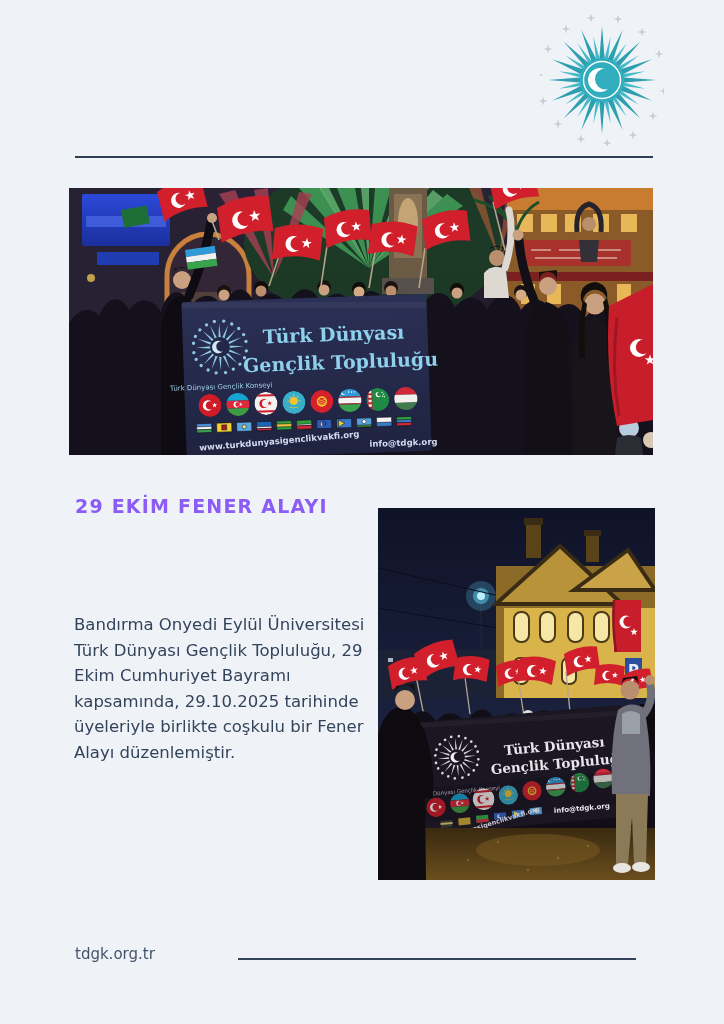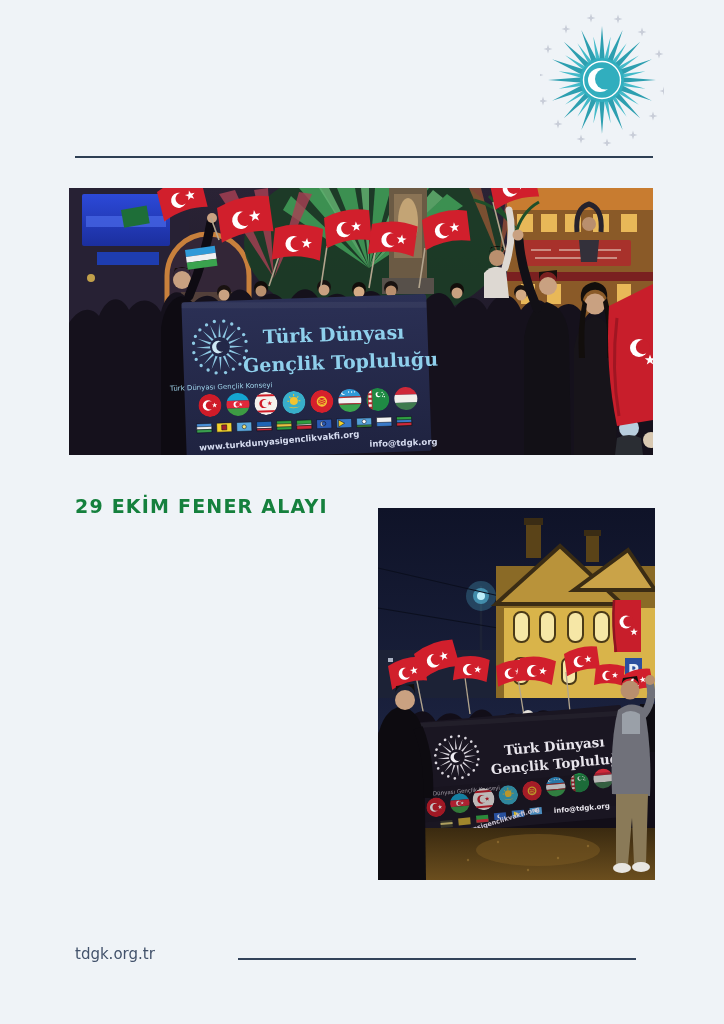--- a/index.html
+++ b/index.html
@@ -13,21 +13,21 @@
   }
   .header-logo { position:absolute; left:540px; top:14px; width:124px; height:132px; }
   .divider-top { position:absolute; left:75px; top:156px; width:578px; height:2px; background:#2e3f54; }
 
   .photo-main { position:absolute; left:69px; top:188px; width:584px; height:267px; }
   .photo-secondary { position:absolute; left:378px; top:508px; width:277px; height:372px; }
   .photo-main svg, .photo-secondary svg, .header-logo svg { display:block; width:100%; height:100%; }
 
   .section-title {
     position:absolute; left:75px; top:495px;
-    font-size:19px; font-weight:700; letter-spacing:1.2px; color:#15803d;
+    font-size:19px; font-weight:700; letter-spacing:1.2px; color:#8b5cf6;
   }
   .body-paragraph {
     position:absolute; left:74px; top:612px; width:304px;
     font-size:16.5px; line-height:25.5px; color:#33435c;
   }
   .footer-url {
     position:absolute; left:75px; top:945px;
     font-size:15px; color:#42526b;
   }
   .divider-bottom { position:absolute; left:238px; top:958px; width:398px; height:2px; background:#33435a; }
@@ -461,20 +461,21 @@
               <rect y="6" width="15" height="3" fill="#cf2939"></rect>
             </g>
         </g>
         <text x="128" y="259" transform="rotate(-3 128 259)" font-size="8.5" font-weight="bold" fill="#d5dbef" class="svg-sans">www.turkdunyasigenclikvakfi.org</text>
         <text x="298" y="261" font-size="8.5" font-weight="bold" fill="#d5dbef" class="svg-sans">info@tdgk.org</text>
       </g>
     </svg>
   </div>
 
   <h2 class="section-title">29 EKİM FENER ALAYI</h2>
+  <p class="body-paragraph">Bandırma Onyedi Eylül Üniversitesi Türk Dünyası Gençlik Topluluğu, 29 Ekim Cumhuriyet Bayramı kapsamında, 29.10.2025 tarihinde üyeleriyle birlikte coşkulu bir Fener Alayı düzenlemiştir.</p>
 
   <div class="photo-secondary">
     <svg viewBox="0 0 277 372">
       <defs>
         <linearGradient id="night2" x1="0" y1="0" x2="0" y2="1">
           <stop offset="0" stop-color="#0f1328"></stop>
             <stop offset="1" stop-color="#232c4e"></stop>
         </linearGradient>
         <linearGradient id="ground2" x1="0" y1="0" x2="0" y2="1">
           <stop offset="0" stop-color="#3a2a10"></stop>

